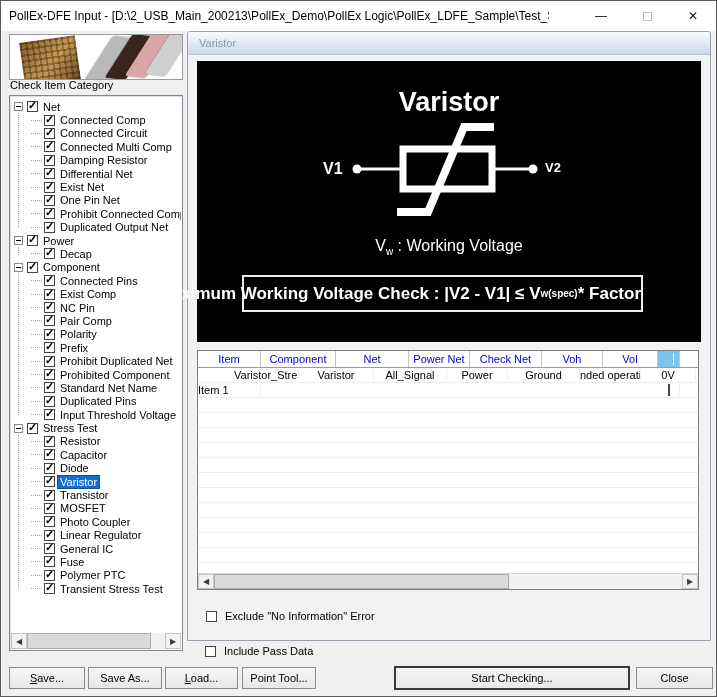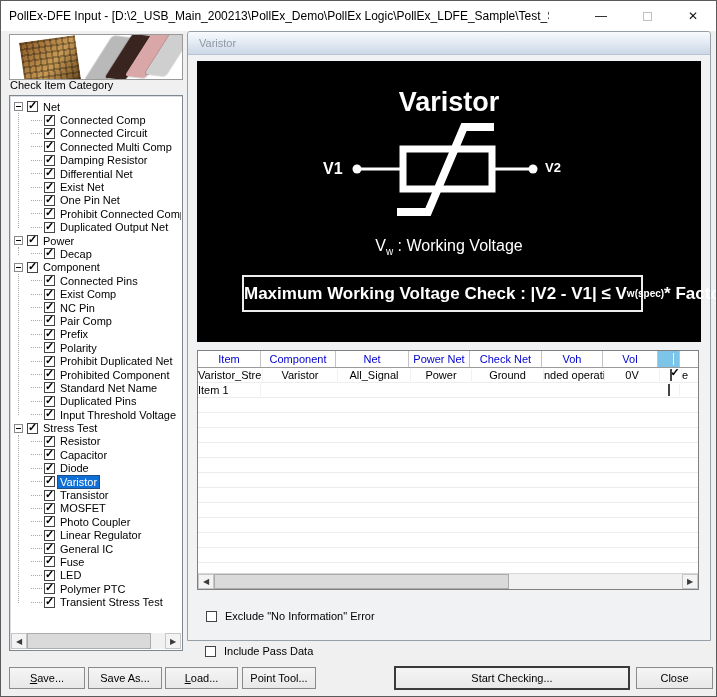--- a/index.html
+++ b/index.html
@@ -67,21 +67,21 @@
                    border-bottom:1px solid #b9c4d2; border-radius:3px 3px 0 0;
                    color:var(--caption_text); font-size:11px; line-height:23px; padding-left:11px; }
 
   .diagram { position:absolute; left:9px; top:29px; width:504px; height:281px; background:#000; color:#fff; }
   .dg-title { position:absolute; left:0; right:0; top:26px; text-align:center; font-size:27px; font-weight:bold; }
   .dg-v1 { position:absolute; left:126px; top:99px; font-size:16px; font-weight:bold; }
   .dg-v2 { position:absolute; left:348px; top:99px; font-size:13px; font-weight:bold; }
   .dg-legend { position:absolute; left:0; right:0; top:176px; text-align:center; font-size:16px; font-weight:normal; }
   .dg-legend sub, .formula sub { font-size:10px; }
   .formula { position:absolute; left:45px; top:214px; width:401px; height:37px; border:2px solid #ededed;
-             display:flex; align-items:center; justify-content:flex-start; font-size:17px; font-weight:bold;
+             display:flex; align-items:center; justify-content:flex-end; font-size:17px; font-weight:bold;
              white-space:nowrap; }
   .dg-svg { position:absolute; inset:0; }
 
   
   .table-wrap { position:absolute; left:9px; top:318px; width:502px; height:240px; background:#fff;
                 border:1px solid #808080; overflow:hidden; }
   .thead { display:flex; height:17px; border-bottom:1px solid #9a9a9a; align-items:stretch; }
   .th { font-size:11px; color:var(--table_header_text); text-align:center; line-height:16px;
         border-right:1px solid #c4c4c4; overflow:hidden; white-space:nowrap; flex:none; }
   .th.selcol { background:var(--selected_column); position:relative; }
@@ -224,26 +224,26 @@
             <span class="tree-label">NC Pin</span>
           </div>
           <div class="tree-row child">
             <span class="stub"></span>
             <span class="cbx checked"></span>
             <span class="tree-label">Pair Comp</span>
           </div>
           <div class="tree-row child">
             <span class="stub"></span>
             <span class="cbx checked"></span>
+            <span class="tree-label">Polarity</span>
+          </div>
+          <div class="tree-row child">
+            <span class="stub"></span>
+            <span class="cbx checked"></span>
             <span class="tree-label">Prefix</span>
-          </div>
-          <div class="tree-row child">
-            <span class="stub"></span>
-            <span class="cbx checked"></span>
-            <span class="tree-label">Polarity</span>
           </div>
           <div class="tree-row child">
             <span class="stub"></span>
             <span class="cbx checked"></span>
             <span class="tree-label">Prohibit Duplicated Net</span>
           </div>
           <div class="tree-row child">
             <span class="stub"></span>
             <span class="cbx checked"></span>
             <span class="tree-label">Prohibited Component</span>
@@ -312,25 +312,20 @@
           </div>
           <div class="tree-row child">
             <span class="stub"></span>
             <span class="cbx checked"></span>
             <span class="tree-label">General IC</span>
           </div>
           <div class="tree-row child">
             <span class="stub"></span>
             <span class="cbx checked"></span>
             <span class="tree-label">Fuse</span>
-          </div>
-          <div class="tree-row child">
-            <span class="stub"></span>
-            <span class="cbx checked"></span>
-            <span class="tree-label">LED</span>
           </div>
           <div class="tree-row child">
             <span class="stub"></span>
             <span class="cbx checked"></span>
             <span class="tree-label">Polymer PTC</span>
           </div>
           <div class="tree-row child">
             <span class="stub"></span>
             <span class="cbx checked"></span>
             <span class="tree-label">Transient Stress Test</span>
@@ -378,21 +373,21 @@
           <div class="th" style="width: 73px;">Net</div>
           <div class="th" style="width: 61px;">Power Net</div>
           <div class="th" style="width: 72px;">Check Net</div>
           <div class="th" style="width: 61px;">Voh</div>
           <div class="th" style="width: 55px;">Vol</div>
           <div class="th selcol" style="width: 22px;"></div>
           <div class="th" style="width: 18px; border-right: none;"></div>
         </div>
       <div id="tbody">
           <div class="trow">
-            <div class="td left" style="width: 65px;">Varistor_Stre</div>
+            <div class="td left" style="width: 65px; margin-left: 36px;">Varistor_Stre</div>
             <div class="td" style="width: 75px;">Varistor</div>
             <div class="td" style="width: 73px;">All_Signal</div>
             <div class="td" style="width: 61px;">Power</div>
             <div class="td" style="width: 72px;">Ground</div>
             <div class="td" style="width: 61px;">nded operati</div>
             <div class="td" style="width: 55px;">0V</div>
             <div class="td" style="width: 22px;"><span class="tcbx checked"></span></div>
             <div class="td left" style="width: 18px; border-right: none;">e</div>
           </div>
           <div class="trow">

